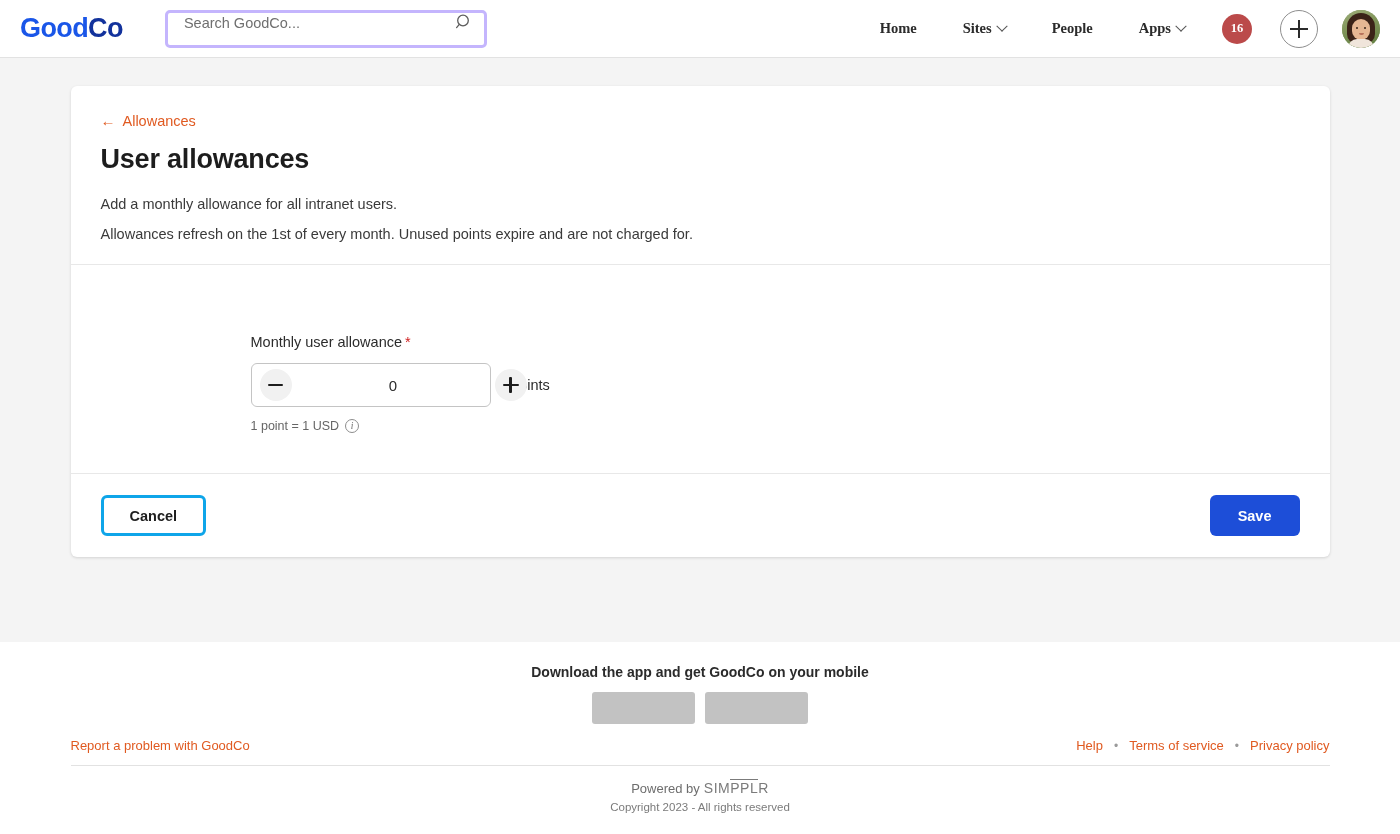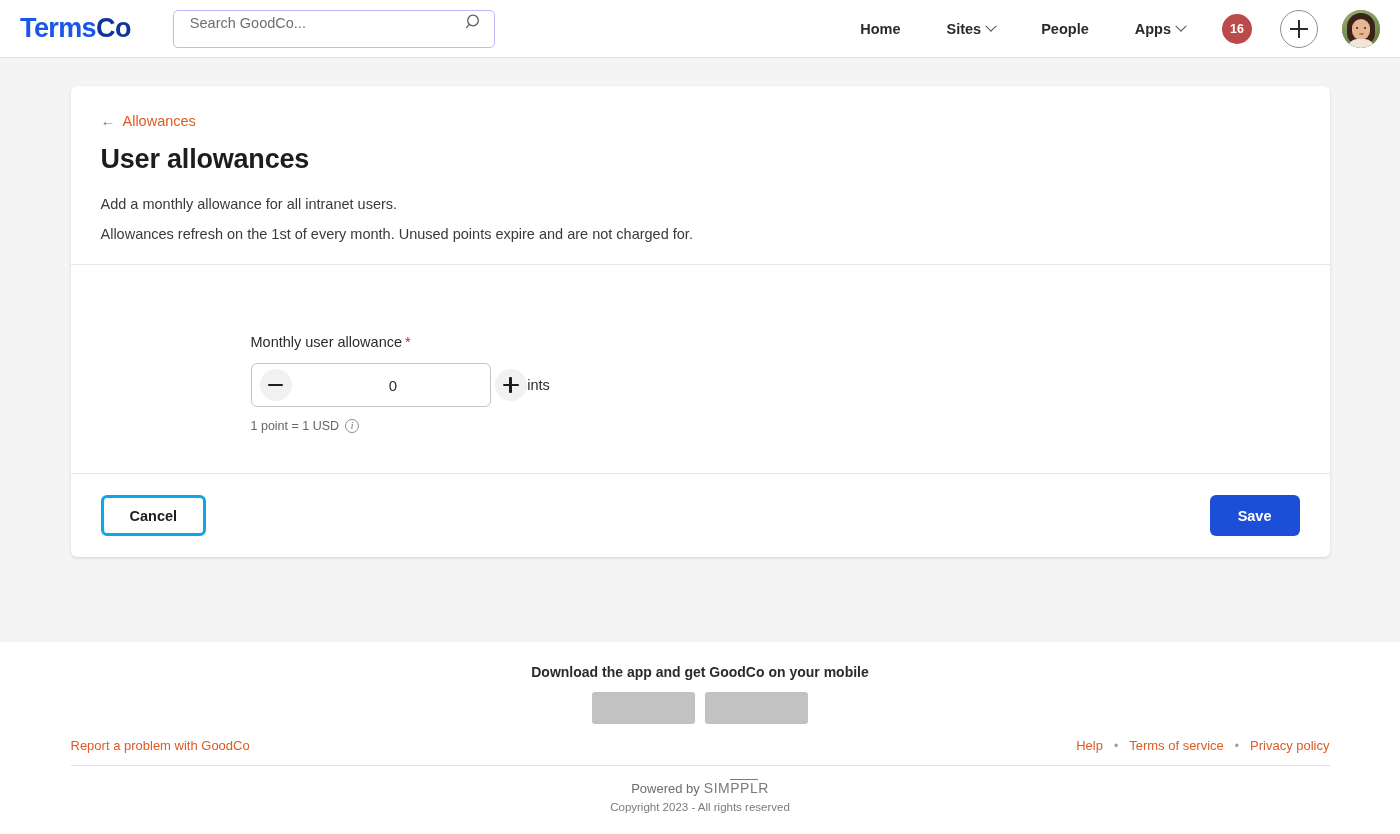--- a/index.html
+++ b/index.html
@@ -30,21 +30,21 @@
     margin-left: 0px;
     white-space: nowrap;
   }
   .logo .g1 { color: #1a56e8; }
   .logo .g2 { color: #12329c; }
 
   .searchwrap {
     margin-left: 42px;
     width: 322px;
     height: 38px;
-    border: 1px solid #c4b5fd;
+    border: 3px solid #c4b5fd;
     border-radius: 5px;
     display: flex;
     align-items: center;
     padding: 0 10px 12px 14px;
     background: #fff;
   }
   .searchwrap input {
     border: none;
     outline: none;
     flex: 1;
@@ -54,20 +54,21 @@
     background: transparent;
   }
   .searchwrap input::placeholder { color: #6f6f6f; }
   .mag { width: 19px; height: 19px; flex: 0 0 auto; }
 
   .nav {
     margin-left: auto;
     display: flex;
     align-items: center;
     gap: 12px;
+    font-family: Liberation Serif, serif;
   }
   .navitem {
     font-size: 14.5px;
     font-weight: bold;
     color: #2b2b2b;
     padding: 0 17px;
     display: flex;
     align-items: center;
     gap: 6px;
     cursor: pointer;
@@ -294,21 +295,21 @@
   }
   .simpplr .ul { border-top: 1.5px solid #7b7b7b; }
   .f-copy { text-align: center; margin-top: 5px; font-size: 11.5px; color: #7b7b7b; }
 </style>
 </head>
 <body>
 
 <div class="topbar">
 
   <div class="logo">
-    <span class="g1">Terms</span><span class="g2">Co</span>
+    <span class="g1">Good</span><span class="g2">Co</span>
   </div>
 
   <div class="searchwrap">
     <input type="text" placeholder="Search GoodCo..." style="">
     <span class="mag">
       <svg width="19" height="19" viewBox="0 0 19 19">
         <circle cx="8" cy="7.5" r="5.3" fill="none" stroke="#5c5c5c" stroke-width="1.3"></circle>
         <line x1="4.3" y1="11.4" x2="1.6" y2="14.6" stroke="#5c5c5c" stroke-width="1.3" stroke-linecap="round"></line>
       </svg>
     </span>

